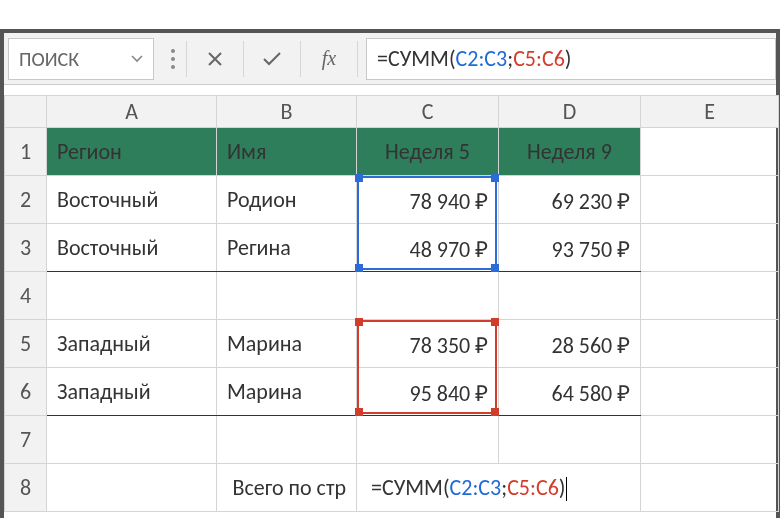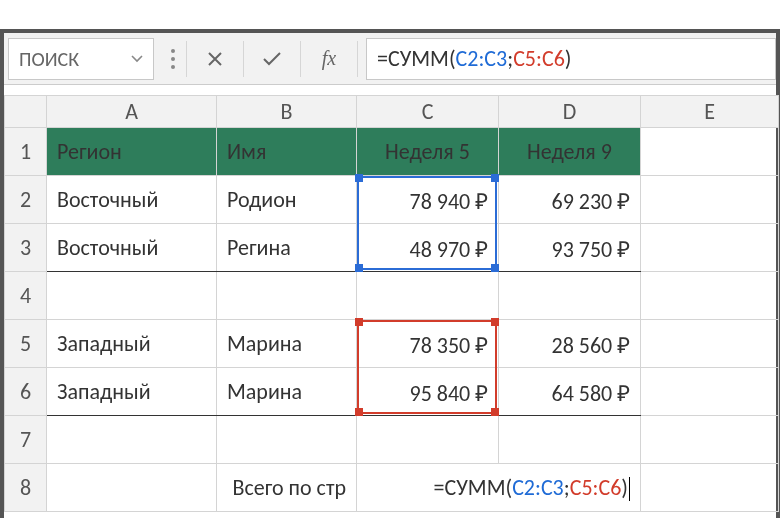--- a/index.html
+++ b/index.html
@@ -279,21 +279,21 @@
           <td></td>
           <td></td>
           <td></td>
           <td></td>
           <td></td>
         </tr>
         <tr>
           <td class="row-head">8</td>
           <td></td>
           <td style="text-align:right;overflow:hidden;">Всего по стр</td>
-          <td id="c8" colspan="2" style="padding-left:20px;text-align:right;">
+          <td id="c8" colspan="2" style="padding-left:14px;">
             <span class="formula-in-cell">
               <span class="fn">=СУММ(</span><span class="range1">C2:C3</span><span class="fn">;</span><span class="range2">C5:C6</span><span class="fn">)</span><span class="cursor-caret"></span>
             </span>
           </td>
           <td></td>
         </tr>
       </tbody>
     </table>
 
     <div id="ovBlue" class="overlay ov-blue" style="left: 352.5px; top: 90.5px; width: 140px; height: 94px;">

